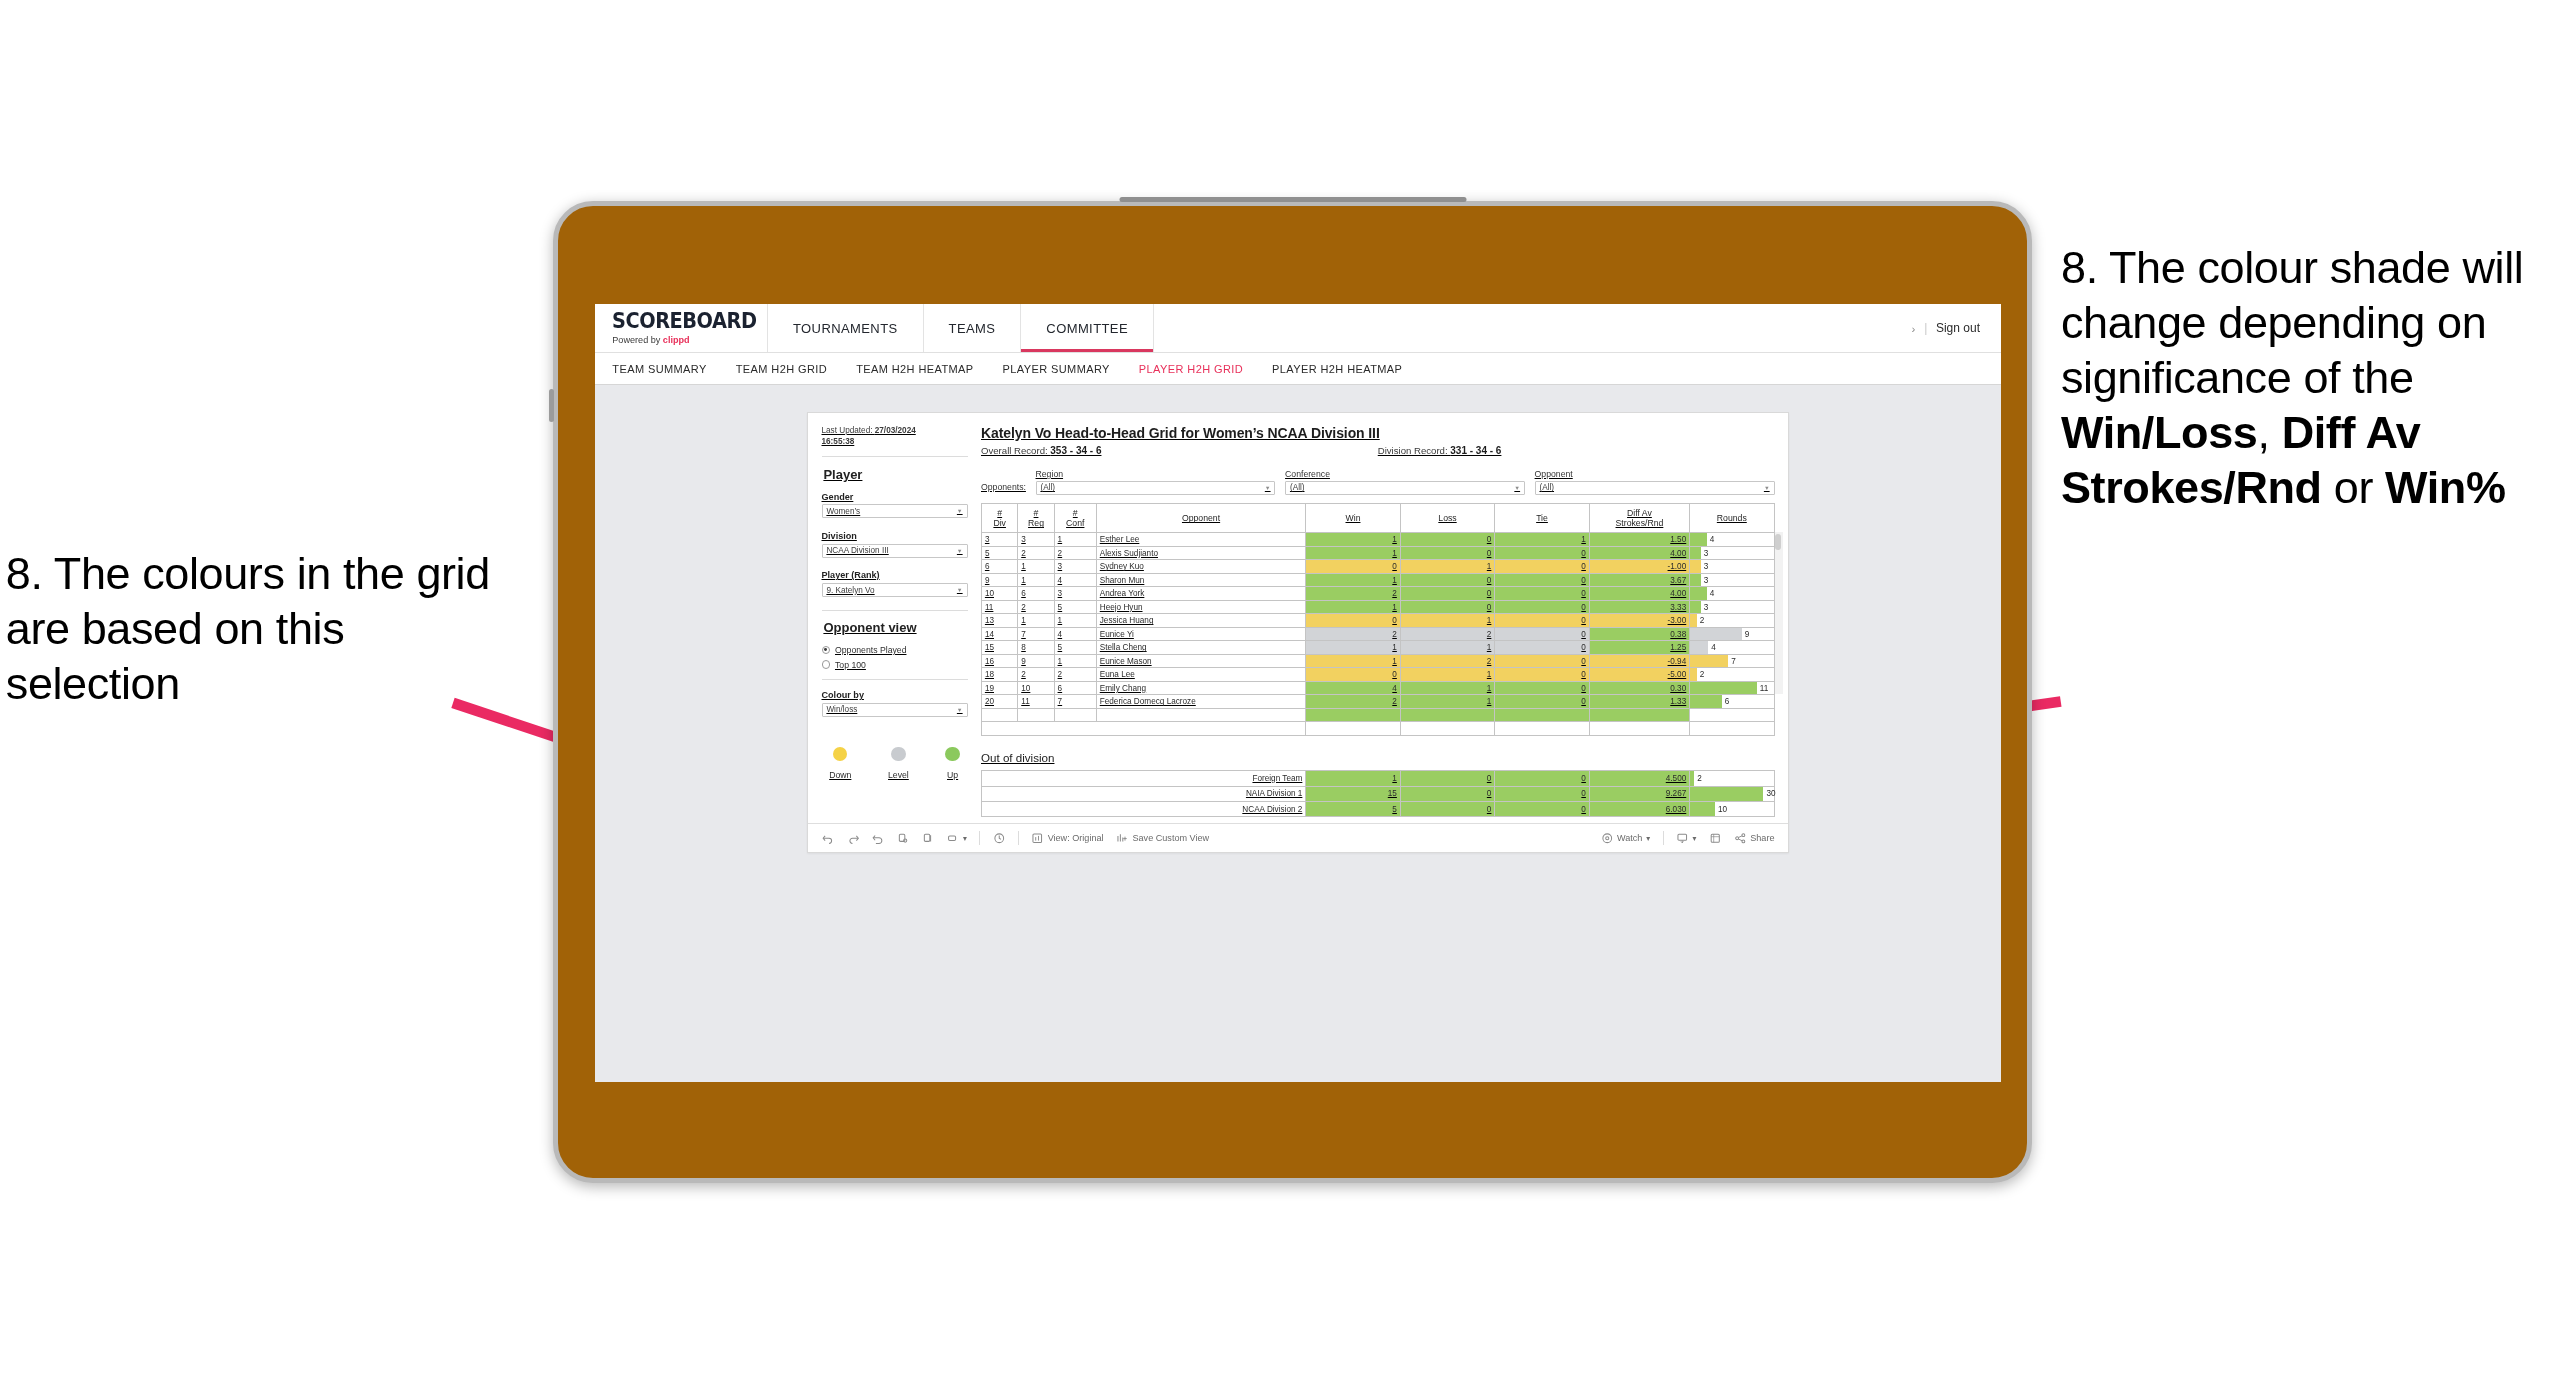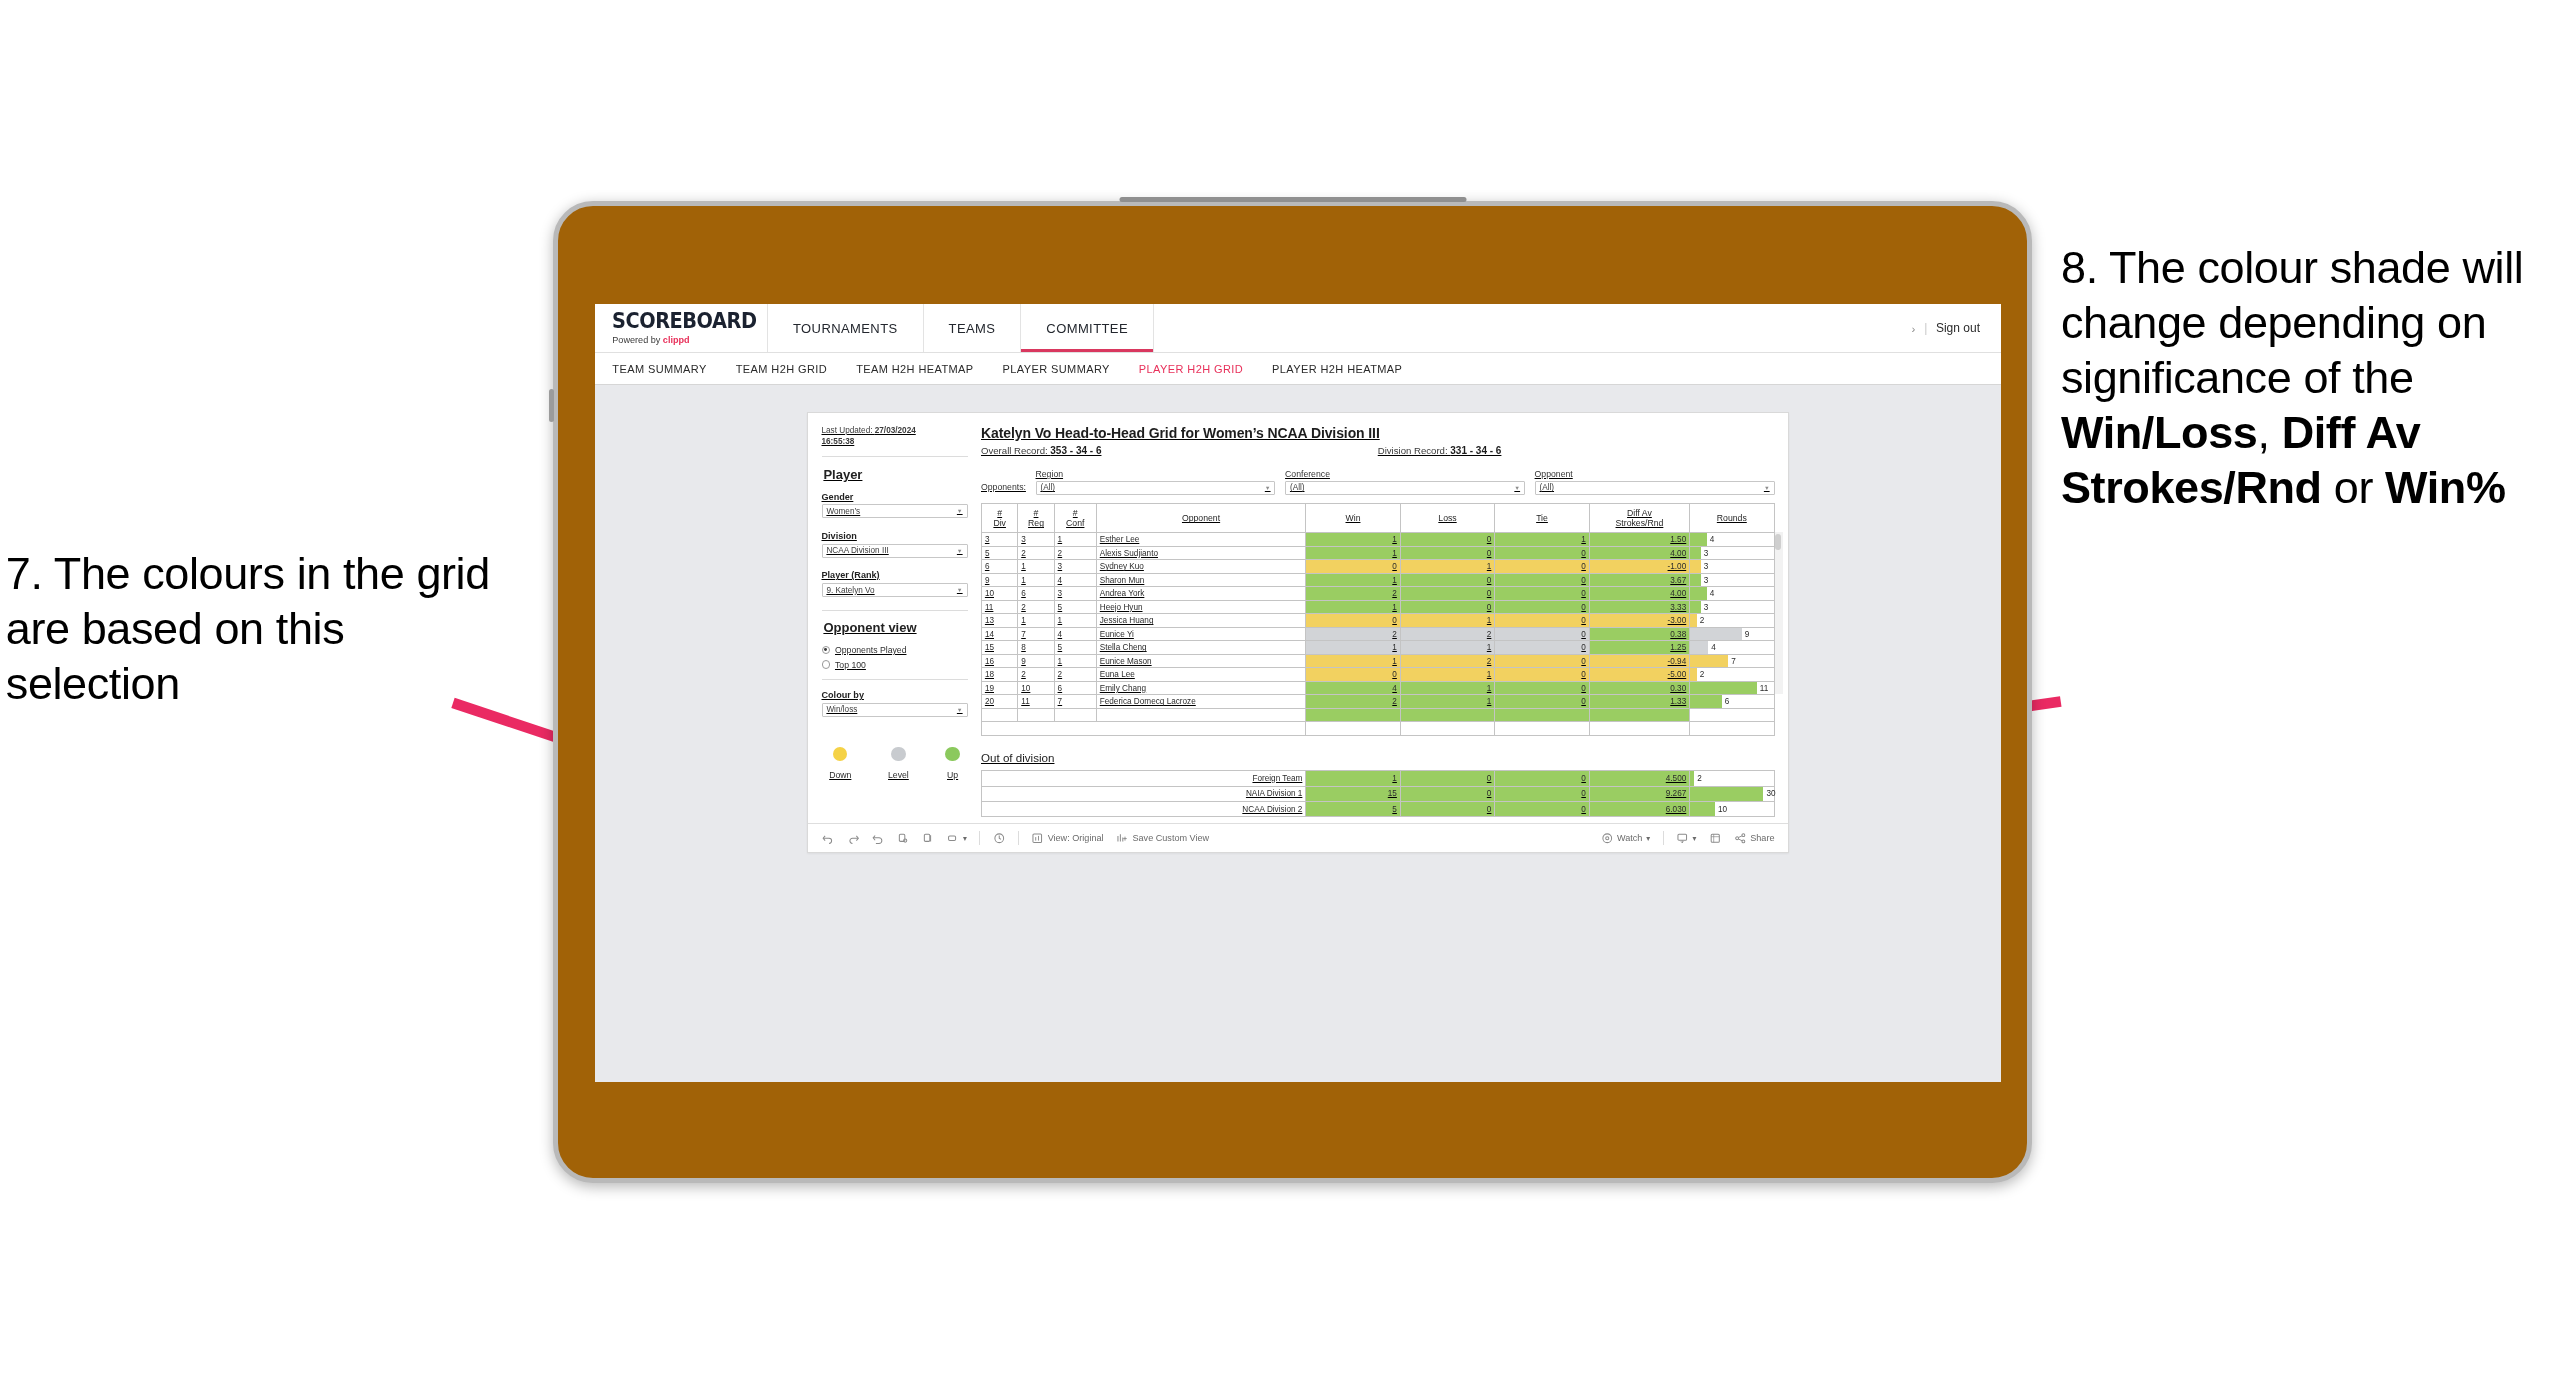--- a/index.html
+++ b/index.html
@@ -139,21 +139,21 @@
              padding:0 13.5px; gap:12.5px; font-size:9.1px; color:#6b6b6b; }
   .toolbar .ti { display:flex; align-items:center; gap:3.9px; cursor:pointer; white-space:nowrap; }
   .toolbar .vline { width:1px; height:14.4px; background:#dcdcdc; }
   .toolbar .spacer { flex:1; }
 </style>
 </head>
 <body>
 
 <div class="stage">
 
-  <div class="anno" id="anno-left">7. The colours in the grid are based on this selection</div>
+  <div class="anno" id="anno-left">8. The colours in the grid are based on this selection</div>
 
   <svg class="arrow-svg" style="left:453px; top:674px; width:385px; height:154px;" viewBox="0 0 400 160" width="385" height="154">
     <defs>
       <marker id="ah1" markerWidth="6" markerHeight="6" refX="3" refY="3" orient="auto">
         <path d="M0,0 L6,3 L0,6 L1.6,3 Z" fill="#ea2a63"></path>
       </marker>
     </defs>
     <line x1="0" y1="30" x2="300" y2="130" stroke="#ea2a63" stroke-width="11" marker-end="url(#ah1)"></line>
   </svg>
 

